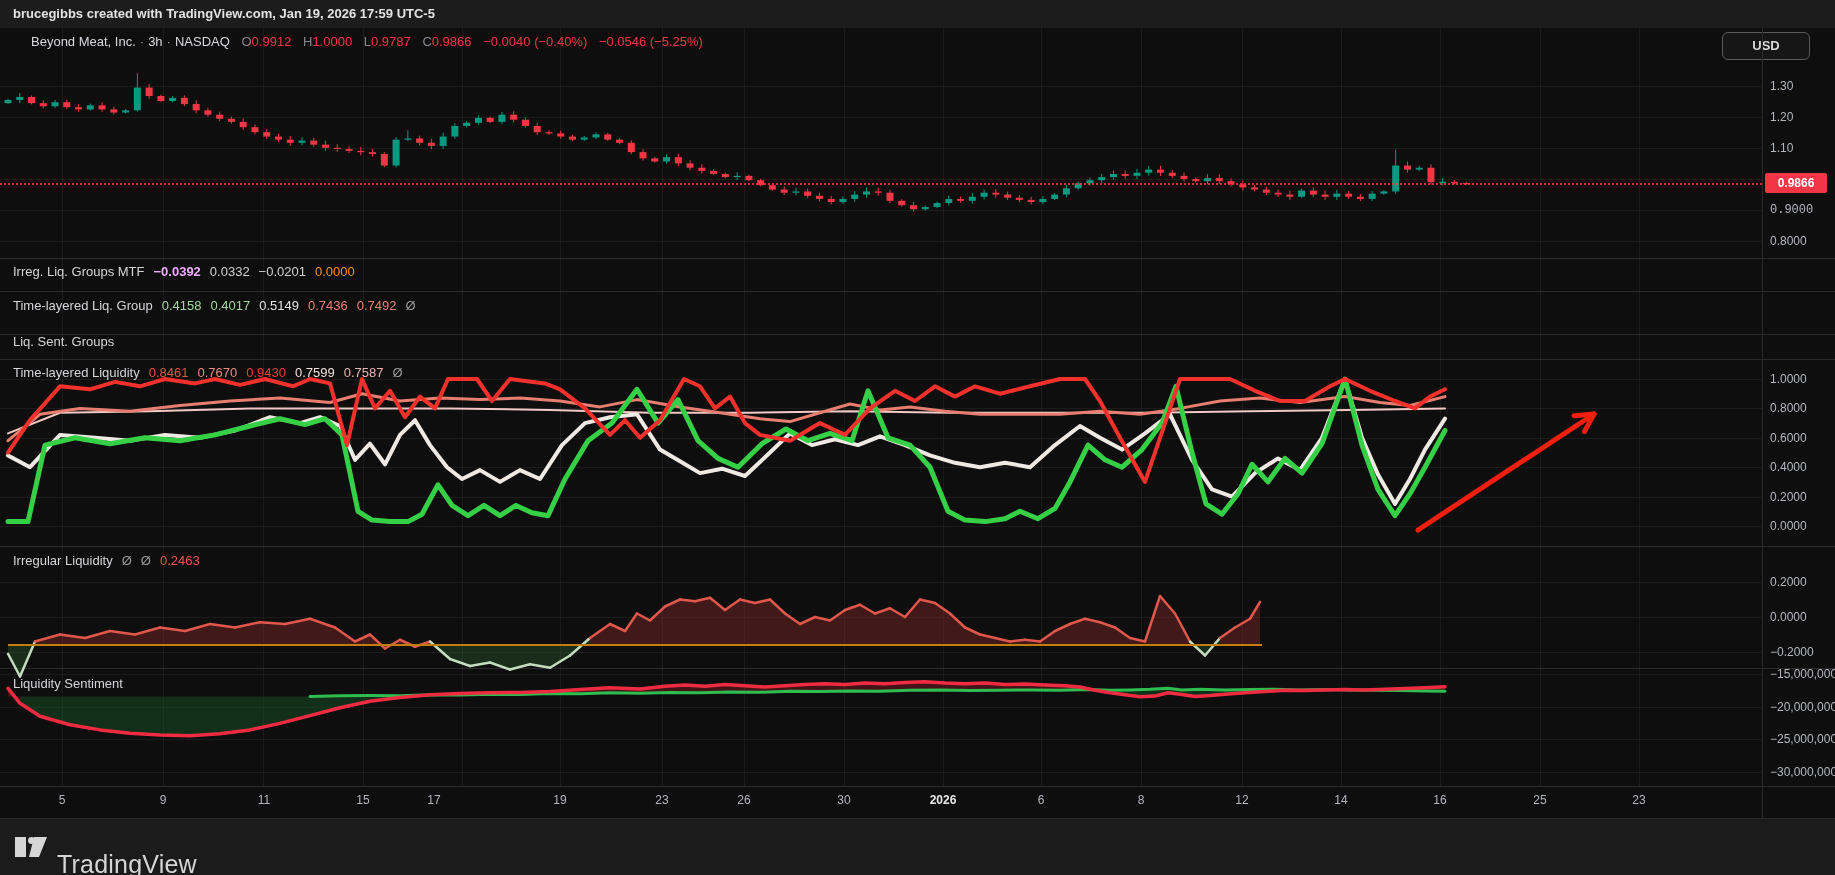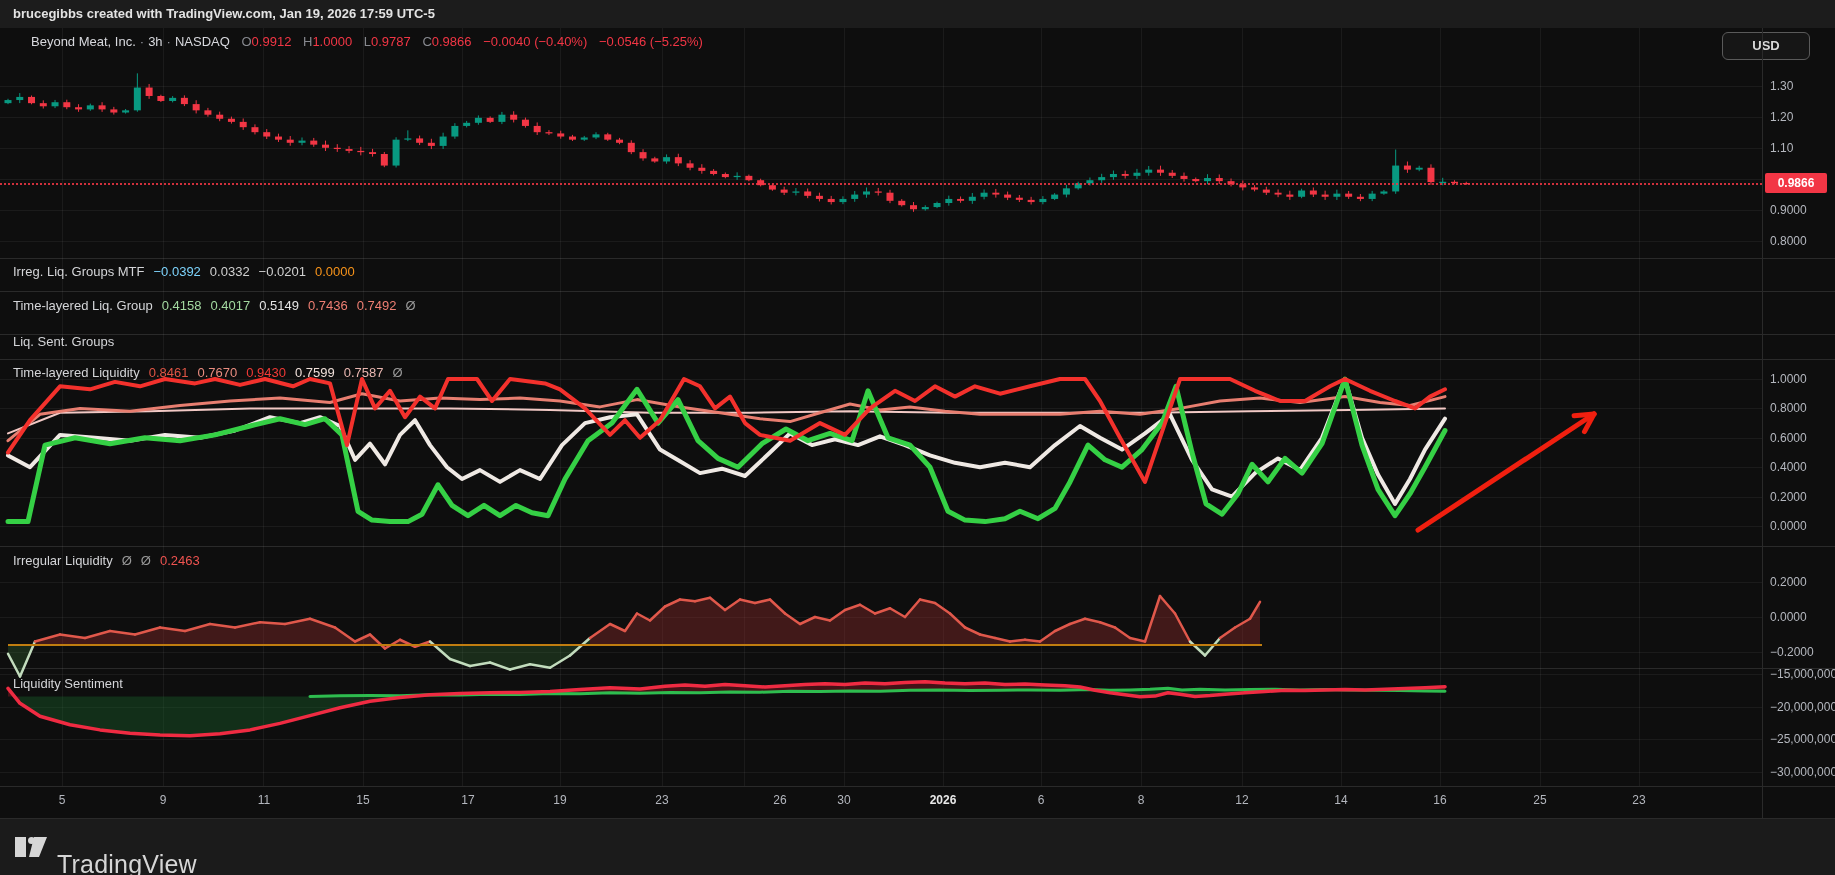--- a/index.html
+++ b/index.html
@@ -583,21 +583,21 @@
       <span class="ohlc-l">H</span><span class="red">1.0000</span>
       <span class="ohlc-l">L</span><span class="red">0.9787</span>
       <span class="ohlc-l">C</span><span class="red">0.9866</span>
       <span class="red" style="margin-left:8px">−0.0040 (−0.40%)</span>
       <span class="red" style="margin-left:8px">−0.0546 (−5.25%)</span>
     </div>
 
     <div class="usd-btn">USD</div>
 
     <div class="pane-label" style="top:236px">
-      <span>Irreg. Liq. Groups MTF</span><span><span class="val" style="color: #7dd3fc;">−0.0392</span><span class="val" style="color: rgb(208, 208, 208);">0.0332</span><span class="val" style="color: rgb(208, 208, 208);">−0.0201</span><span class="val" style="color: rgb(247, 147, 26);">0.0000</span></span>
+      <span>Irreg. Liq. Groups MTF</span><span><span class="val" style="color: #f0abfc; font-weight: bold;">−0.0392</span><span class="val" style="color: rgb(208, 208, 208);">0.0332</span><span class="val" style="color: rgb(208, 208, 208);">−0.0201</span><span class="val" style="color: rgb(247, 147, 26);">0.0000</span></span>
     </div>
     <div class="pane-label" style="top:270px">
       <span>Time-layered Liq. Group</span><span><span class="val" style="color: rgb(163, 217, 160);">0.4158</span><span class="val" style="color: rgb(163, 217, 160);">0.4017</span><span class="val" style="color: rgb(228, 228, 228);">0.5149</span><span class="val" style="color: rgb(239, 127, 115);">0.7436</span><span class="val" style="color: rgb(239, 127, 115);">0.7492</span><span class="val" style="color: rgb(154, 154, 154);">Ø</span></span>
     </div>
     <div class="pane-label" style="top:306px">
       <span>Liq. Sent. Groups</span>
     </div>
     <div class="pane-label" style="top:337px">
       <span>Time-layered Liquidity</span><span><span class="val" style="color: rgb(224, 85, 69);">0.8461</span><span class="val" style="color: rgb(234, 141, 128);">0.7670</span><span class="val" style="color: rgb(242, 58, 54);">0.9430</span><span class="val" style="color: rgb(239, 223, 217);">0.7599</span><span class="val" style="color: rgb(233, 183, 177);">0.7587</span><span class="val" style="color: rgb(154, 154, 154);">Ø</span></span>
     </div>
@@ -605,21 +605,21 @@
       <span>Irregular Liquidity</span><span><span class="val" style="color: rgb(154, 154, 154);">Ø</span><span class="val" style="color: rgb(154, 154, 154);">Ø</span><span class="val" style="color: rgb(239, 83, 80);">0.2463</span></span>
     </div>
     <div class="pane-label" style="top:648px">
       <span>Liquidity Sentiment</span>
     </div>
 
     <div id="axis-layer">
         <div class="tick-label" style="top: 50px;">1.30</div>
         <div class="tick-label" style="top: 81px;">1.20</div>
         <div class="tick-label" style="top: 112px; text-align: center;">1.10</div>
-        <div class="tick-label" style="top: 174px;">0.9000</div>
+        <div class="tick-label" style="top: 174px; font-family: Liberation Mono, monospace;">0.9000</div>
         <div class="tick-label" style="top: 205px;">0.8000</div>
         <div class="tick-label" style="top: 343px;">1.0000</div>
         <div class="tick-label" style="top: 372px;">0.8000</div>
         <div class="tick-label" style="top: 402px;">0.6000</div>
         <div class="tick-label" style="top: 431px;">0.4000</div>
         <div class="tick-label" style="top: 461px;">0.2000</div>
         <div class="tick-label" style="top: 490px;">0.0000</div>
         <div class="tick-label" style="top: 546px;">0.2000</div>
         <div class="tick-label" style="top: 581px;">0.0000</div>
         <div class="tick-label" style="top: 616px;">−0.2000</div>
@@ -627,24 +627,24 @@
         <div class="tick-label" style="top: 671px;">−20,000,000.00</div>
         <div class="tick-label" style="top: 703px;">−25,000,000.00</div>
         <div class="tick-label" style="top: 736px;">−30,000,000.00</div>
       </div>
     <div class="axis-border"></div>
     <div id="time-layer">
         <div class="time-label" style="left: 62px;">5</div>
         <div class="time-label" style="left: 163px;">9</div>
         <div class="time-label" style="left: 264px;">11</div>
         <div class="time-label" style="left: 363px;">15</div>
-        <div class="time-label" style="left: 468px;">17</div>
+        <div class="time-label" style="left: 434px;">17</div>
         <div class="time-label" style="left: 560px;">19</div>
         <div class="time-label" style="left: 662px;">23</div>
-        <div class="time-label" style="left: 780px;">26</div>
+        <div class="time-label" style="left: 744px;">26</div>
         <div class="time-label" style="left: 844px;">30</div>
         <div class="time-label year" style="left: 943px;">2026</div>
         <div class="time-label" style="left: 1041px;">6</div>
         <div class="time-label" style="left: 1141px;">8</div>
         <div class="time-label" style="left: 1242px;">12</div>
         <div class="time-label" style="left: 1341px;">14</div>
         <div class="time-label" style="left: 1440px;">16</div>
         <div class="time-label" style="left: 1540px;">25</div>
         <div class="time-label" style="left: 1639px;">23</div>
       </div>

